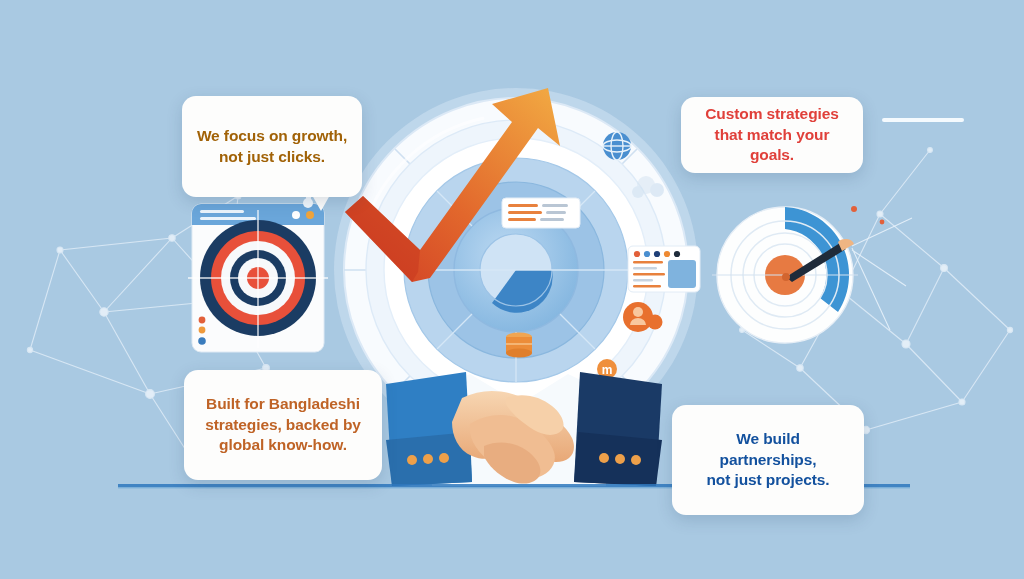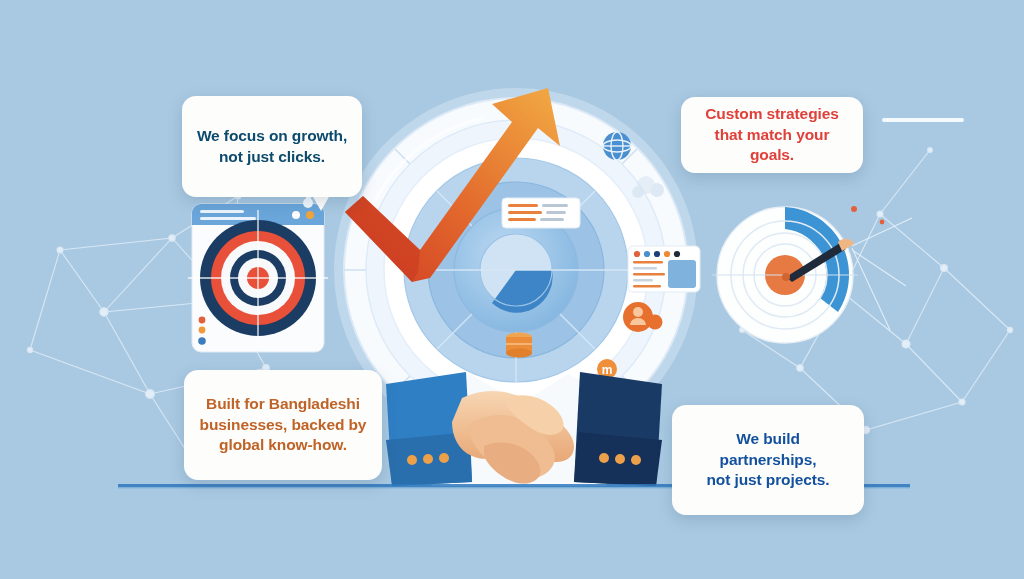--- a/index.html
+++ b/index.html
@@ -43,21 +43,21 @@
   .callout .txt {
     font-weight: bold;
     line-height: 1.34;
     letter-spacing: -0.1px;
     white-space: pre-line;
   }
 
   #callout-growth {
     left: 182px; top: 96px; width: 180px; height: 101px;
   }
-  #callout-growth .txt { color: #0c4a6e; font-size: 15.5px; text-align: center; }
+  #callout-growth .txt { color: #a16207; font-size: 15.5px; text-align: center; }
 
   #callout-strategies {
     left: 681px; top: 97px; width: 182px; height: 76px;
   }
   #callout-strategies .txt { color: #e0403a; font-size: 15.5px; }
 
   #callout-bangladeshi {
     left: 184px; top: 370px; width: 198px; height: 110px;
   }
   #callout-bangladeshi .txt { color: #bf6326; font-size: 15.5px; }
@@ -346,21 +346,21 @@
 not just clicks.</span>
   </div>
 
   <div class="callout" id="callout-strategies">
     <span class="txt">Custom strategies
 that match your goals.</span>
   </div>
 
   <div class="callout" id="callout-bangladeshi">
     <span class="txt">Built for Bangladeshi
-businesses, backed by
+strategies, backed by
 global know-how.</span>
   </div>
 
   <div class="callout" id="callout-partnerships">
     <span class="txt">We build partnerships,
 not just projects.</span>
   </div>
 
 </div>
 

